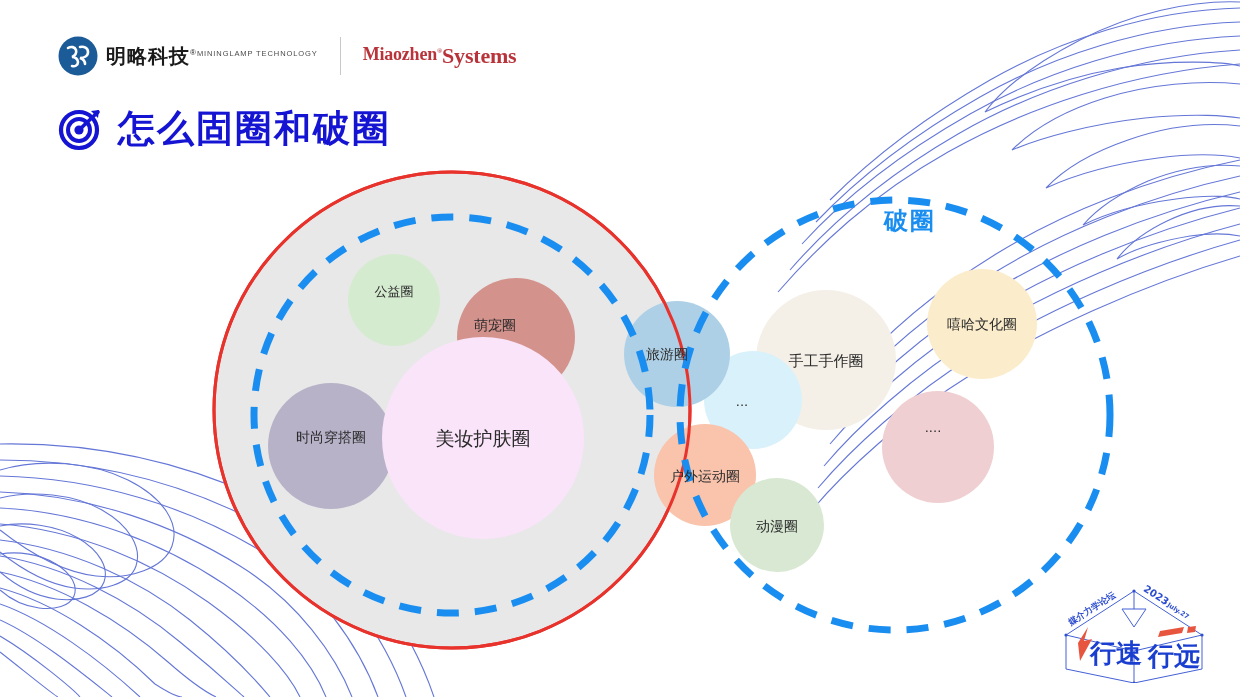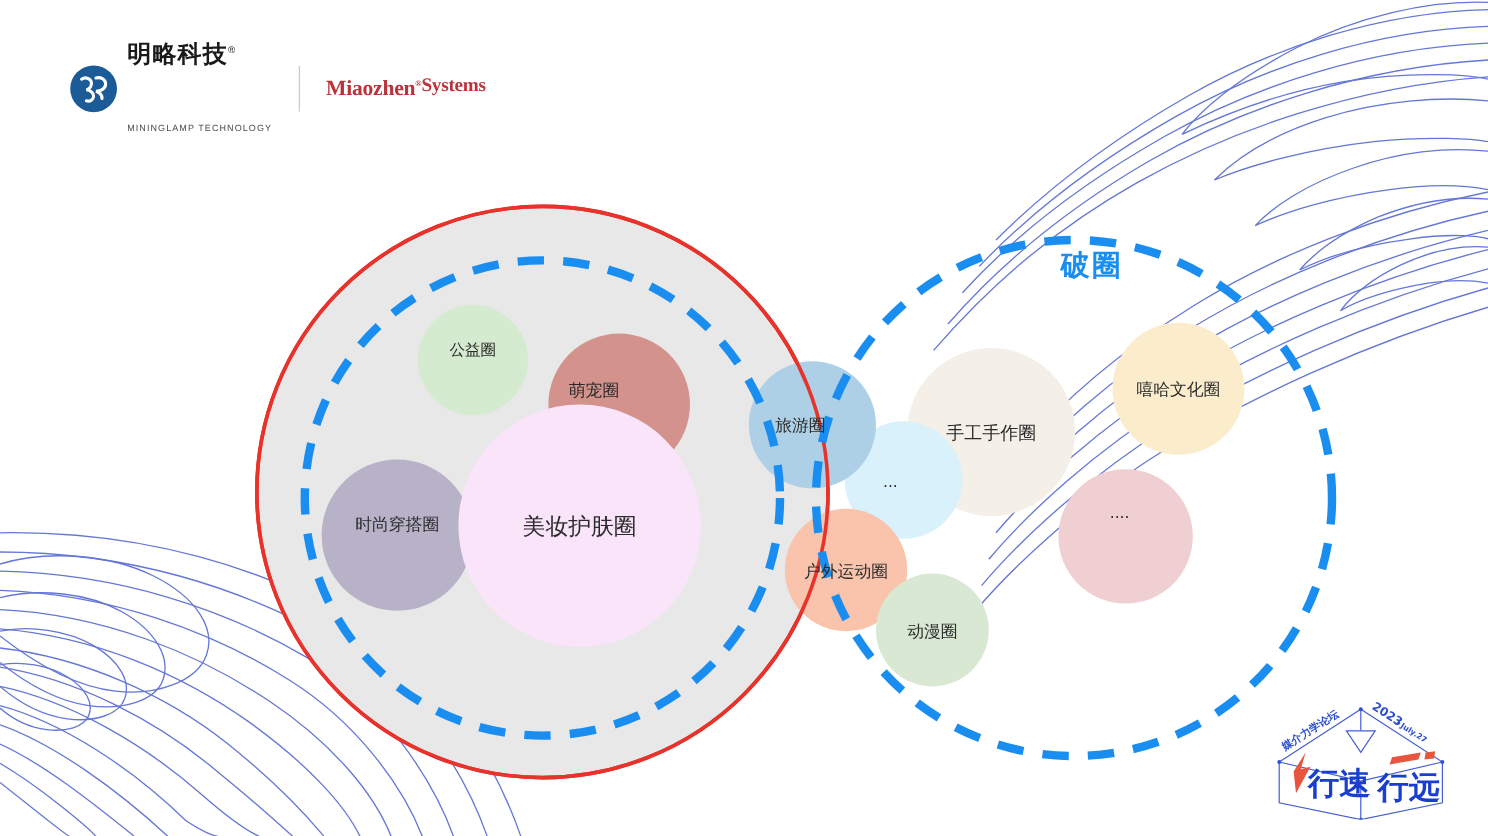--- a/index.html
+++ b/index.html
@@ -11,28 +11,28 @@
     position:relative;
   }
   .stage{position:absolute;left:0;top:0;width:1240px;height:697px;}
 
   
   .bg-contours{position:absolute;left:0;top:0;width:1240px;height:697px;z-index:0;pointer-events:none;}
 
   
   .logo-bar{position:absolute;left:58px;top:36px;display:flex;align-items:center;z-index:5;}
   .ml-mark{width:40px;height:40px;flex:0 0 40px;}
-  .ml-text{margin-left:8px;display:flex;flex-direction:column;justify-content:flex-start;gap:42px;}
+  .ml-text{margin-left:8px;display:flex;flex-direction:row;justify-content:flex-start;}
   .ml-cn{font-size:20px;font-weight:bold;color:#1a1a1a;letter-spacing:1px;line-height:1.05;position:relative;}
   .ml-reg{font-size:8px;vertical-align:super;font-weight:normal;}
   .ml-en{font-size:7.5px;color:#4a4a4a;letter-spacing:0.9px;margin-top:3px;white-space:nowrap;}
   .logo-div{width:1px;height:38px;background:#c9c9c9;margin:0 22px 0 22px;}
   .mz-text{display:flex;flex-direction:row;line-height:1.02;}
   .mz-l1{font-size:18px;color:#b9333a;font-family:"Liberation Serif",serif;font-weight:bold;letter-spacing:-0.2px;}
-  .mz-l2{font-size:16px;color:#b9333a;font-family:"Liberation Serif",serif;font-weight:bold;letter-spacing:-0.2px;}
+  .mz-l2{font-size:22px;color:#b9333a;font-family:"Liberation Serif",serif;font-weight:bold;letter-spacing:-0.2px;}
   .mz-reg{font-size:7px;vertical-align:super;}
 
   
   .title-row{position:absolute;left:58px;top:104px;display:flex;align-items:center;z-index:5;}
   .title-icon{width:46px;height:46px;flex:0 0 46px;}
   .title-text{margin-left:14px;font-size:37px;font-weight:bold;color:#1414d2;letter-spacing:2px;
     font-family:"DejaVu Sans","Liberation Sans",sans-serif;}
 
   
   .diagram{position:absolute;left:0;top:0;width:1240px;height:697px;z-index:3;}
@@ -107,20 +107,30 @@
       </div>
       <div class="ml-en">MININGLAMP TECHNOLOGY</div>
     </div>
     <div class="logo-div"></div>
     <div class="mz-text">
       <div class="mz-l1"><span>Miaozhen</span><span class="mz-reg">®</span></div>
       <div class="mz-l2">Systems</div>
     </div>
   </div>
 
+  <div class="title-row">
+    <svg class="title-icon" viewBox="0 0 46 46">
+      <circle cx="21" cy="24" r="18" fill="none" stroke="#1414d2" stroke-width="4.2"></circle>
+      <circle cx="21" cy="24" r="11" fill="none" stroke="#1414d2" stroke-width="4"></circle>
+      <circle cx="21" cy="24" r="4.6" fill="#1414d2"></circle>
+      <path d="M21 24 L40 6" stroke="#1414d2" stroke-width="3.6" stroke-linecap="round"></path>
+      <path d="M33 5 L41 4 L40 12 Z" fill="#1414d2"></path>
+    </svg>
+    <div class="title-text">怎么固圈和破圈</div>
+  </div>
 
   <svg class="diagram" viewBox="0 0 1240 697">
 
     <circle cx="452" cy="410" r="238" fill="#e8e8e8" stroke="#e8322c" stroke-width="3"></circle>
 
     <circle cx="394" cy="300" r="46" fill="#d5ebd0"></circle>
     <circle cx="516" cy="337" r="59" fill="#d4928d"></circle>
     <circle cx="331" cy="446" r="63" fill="#b7b2c8"></circle>
     <circle cx="483" cy="438" r="101" fill="#fae4f9"></circle>
 

